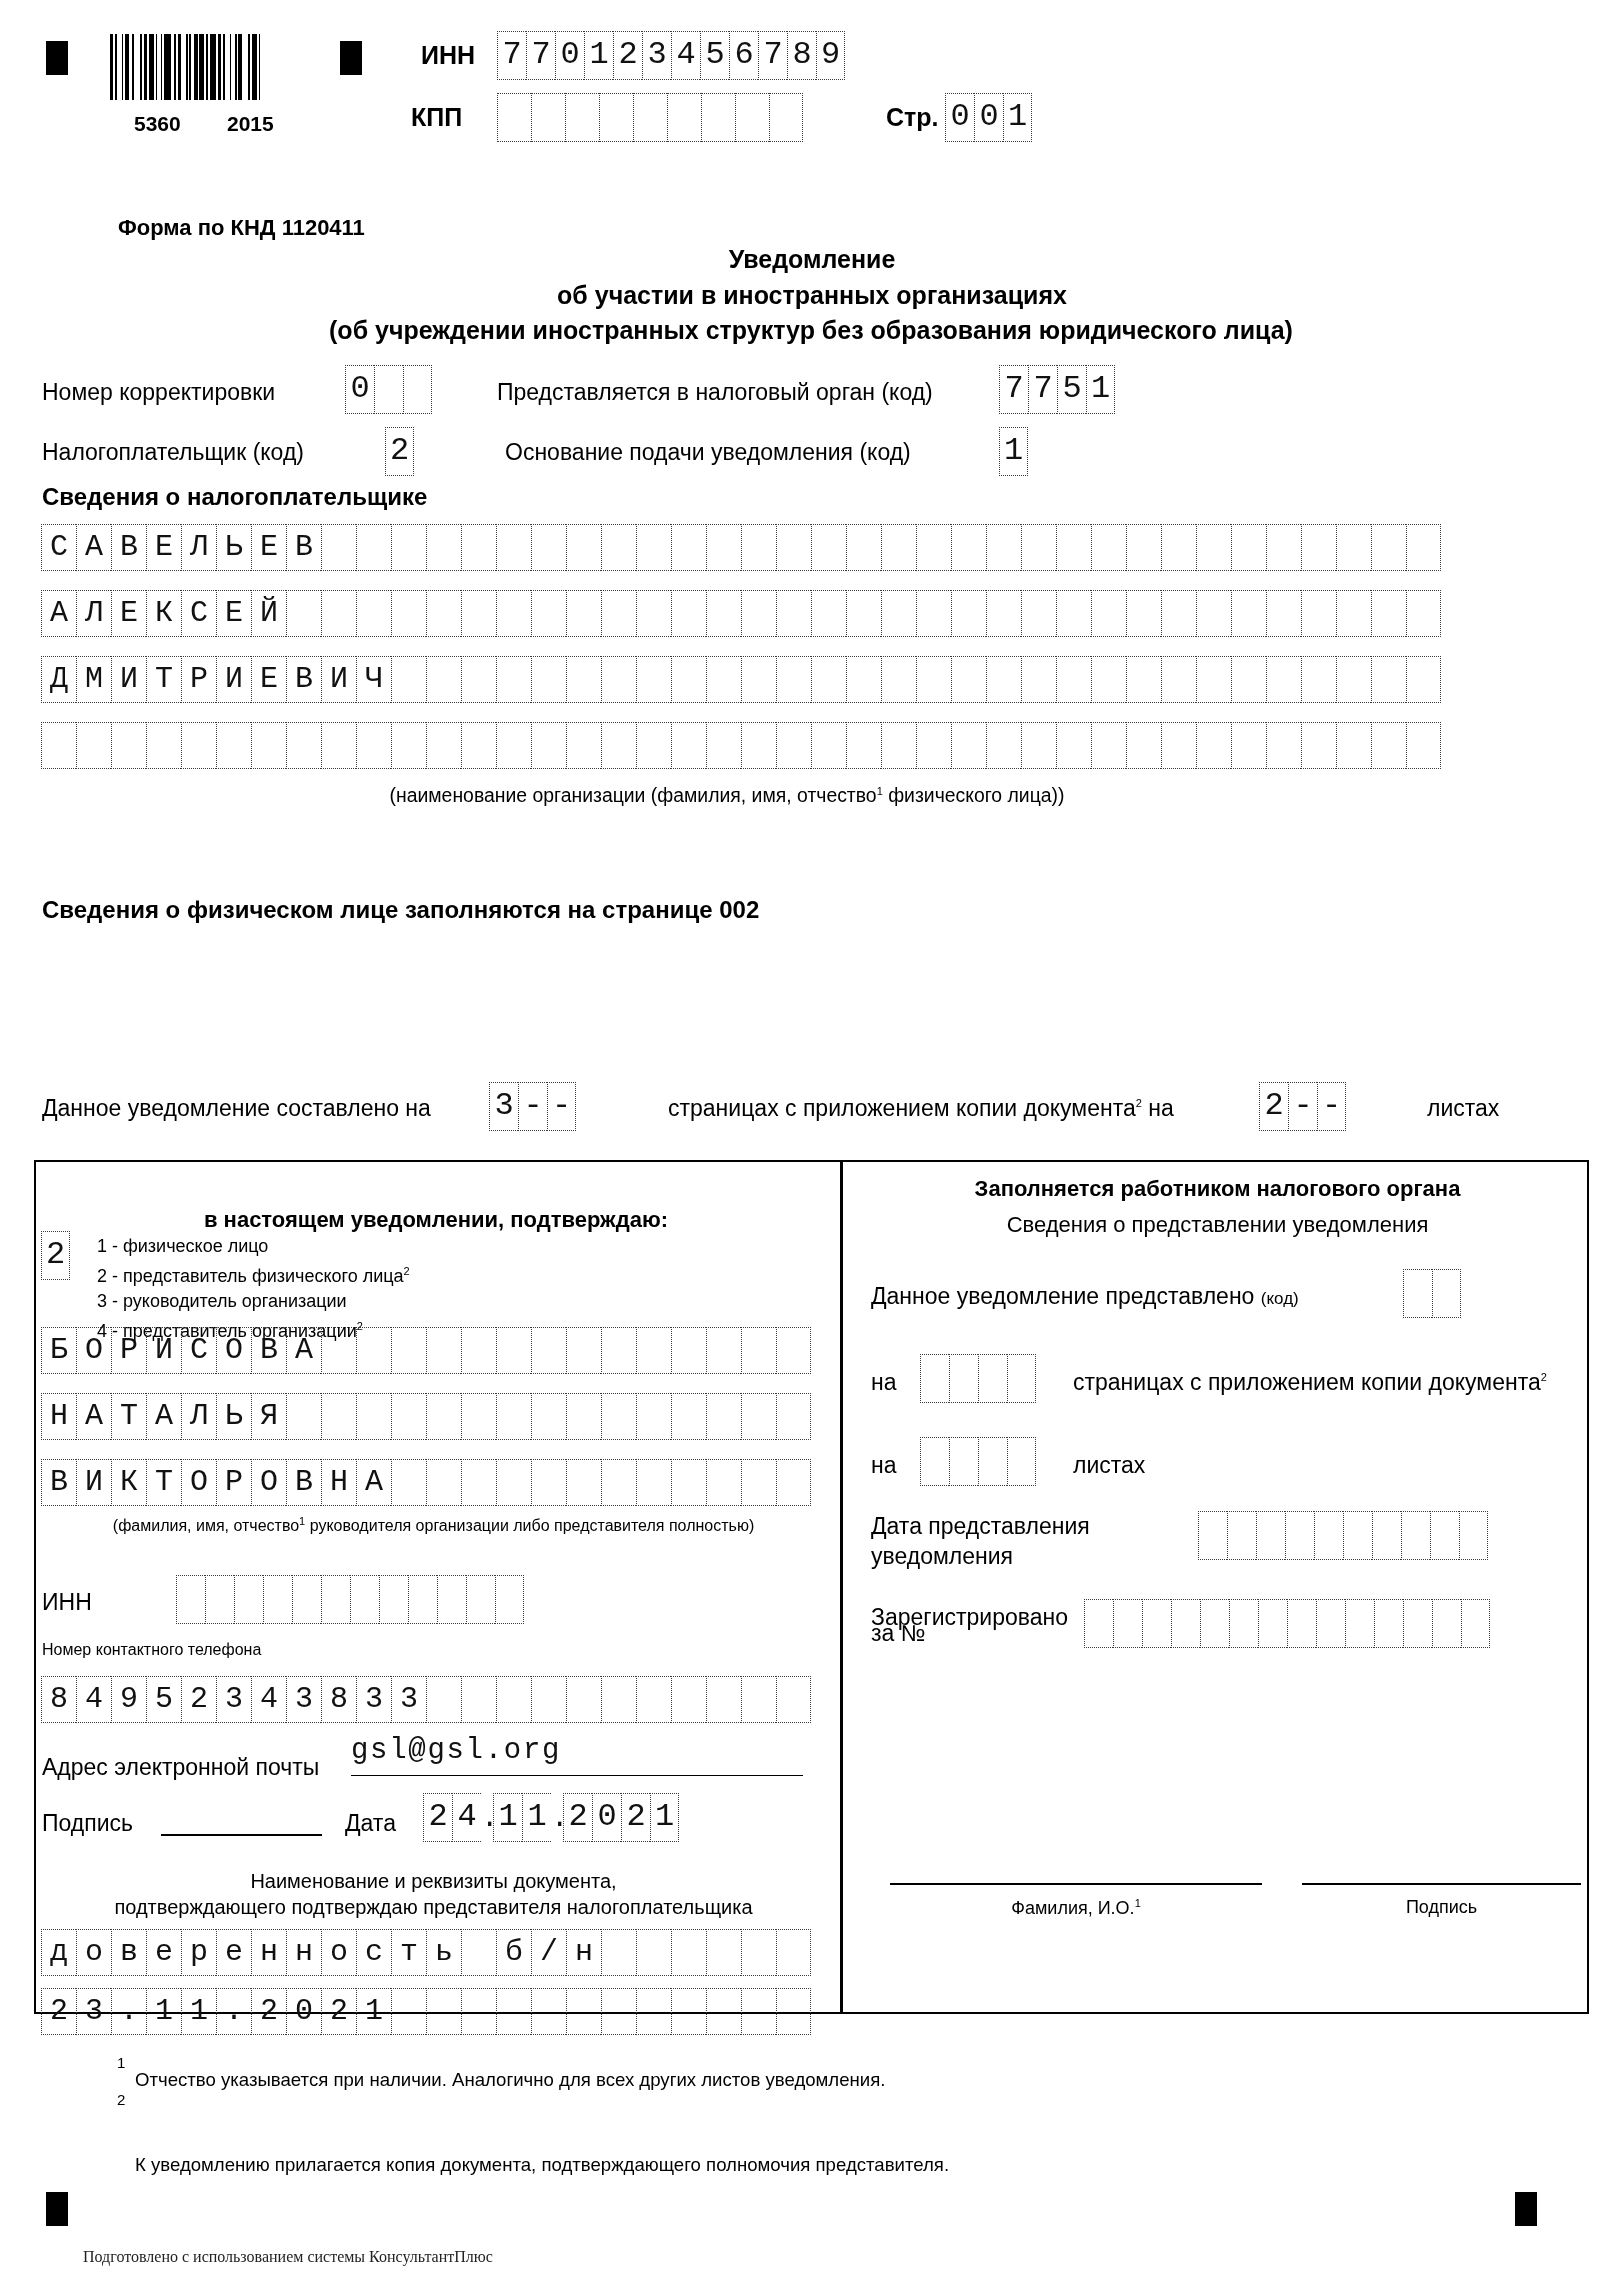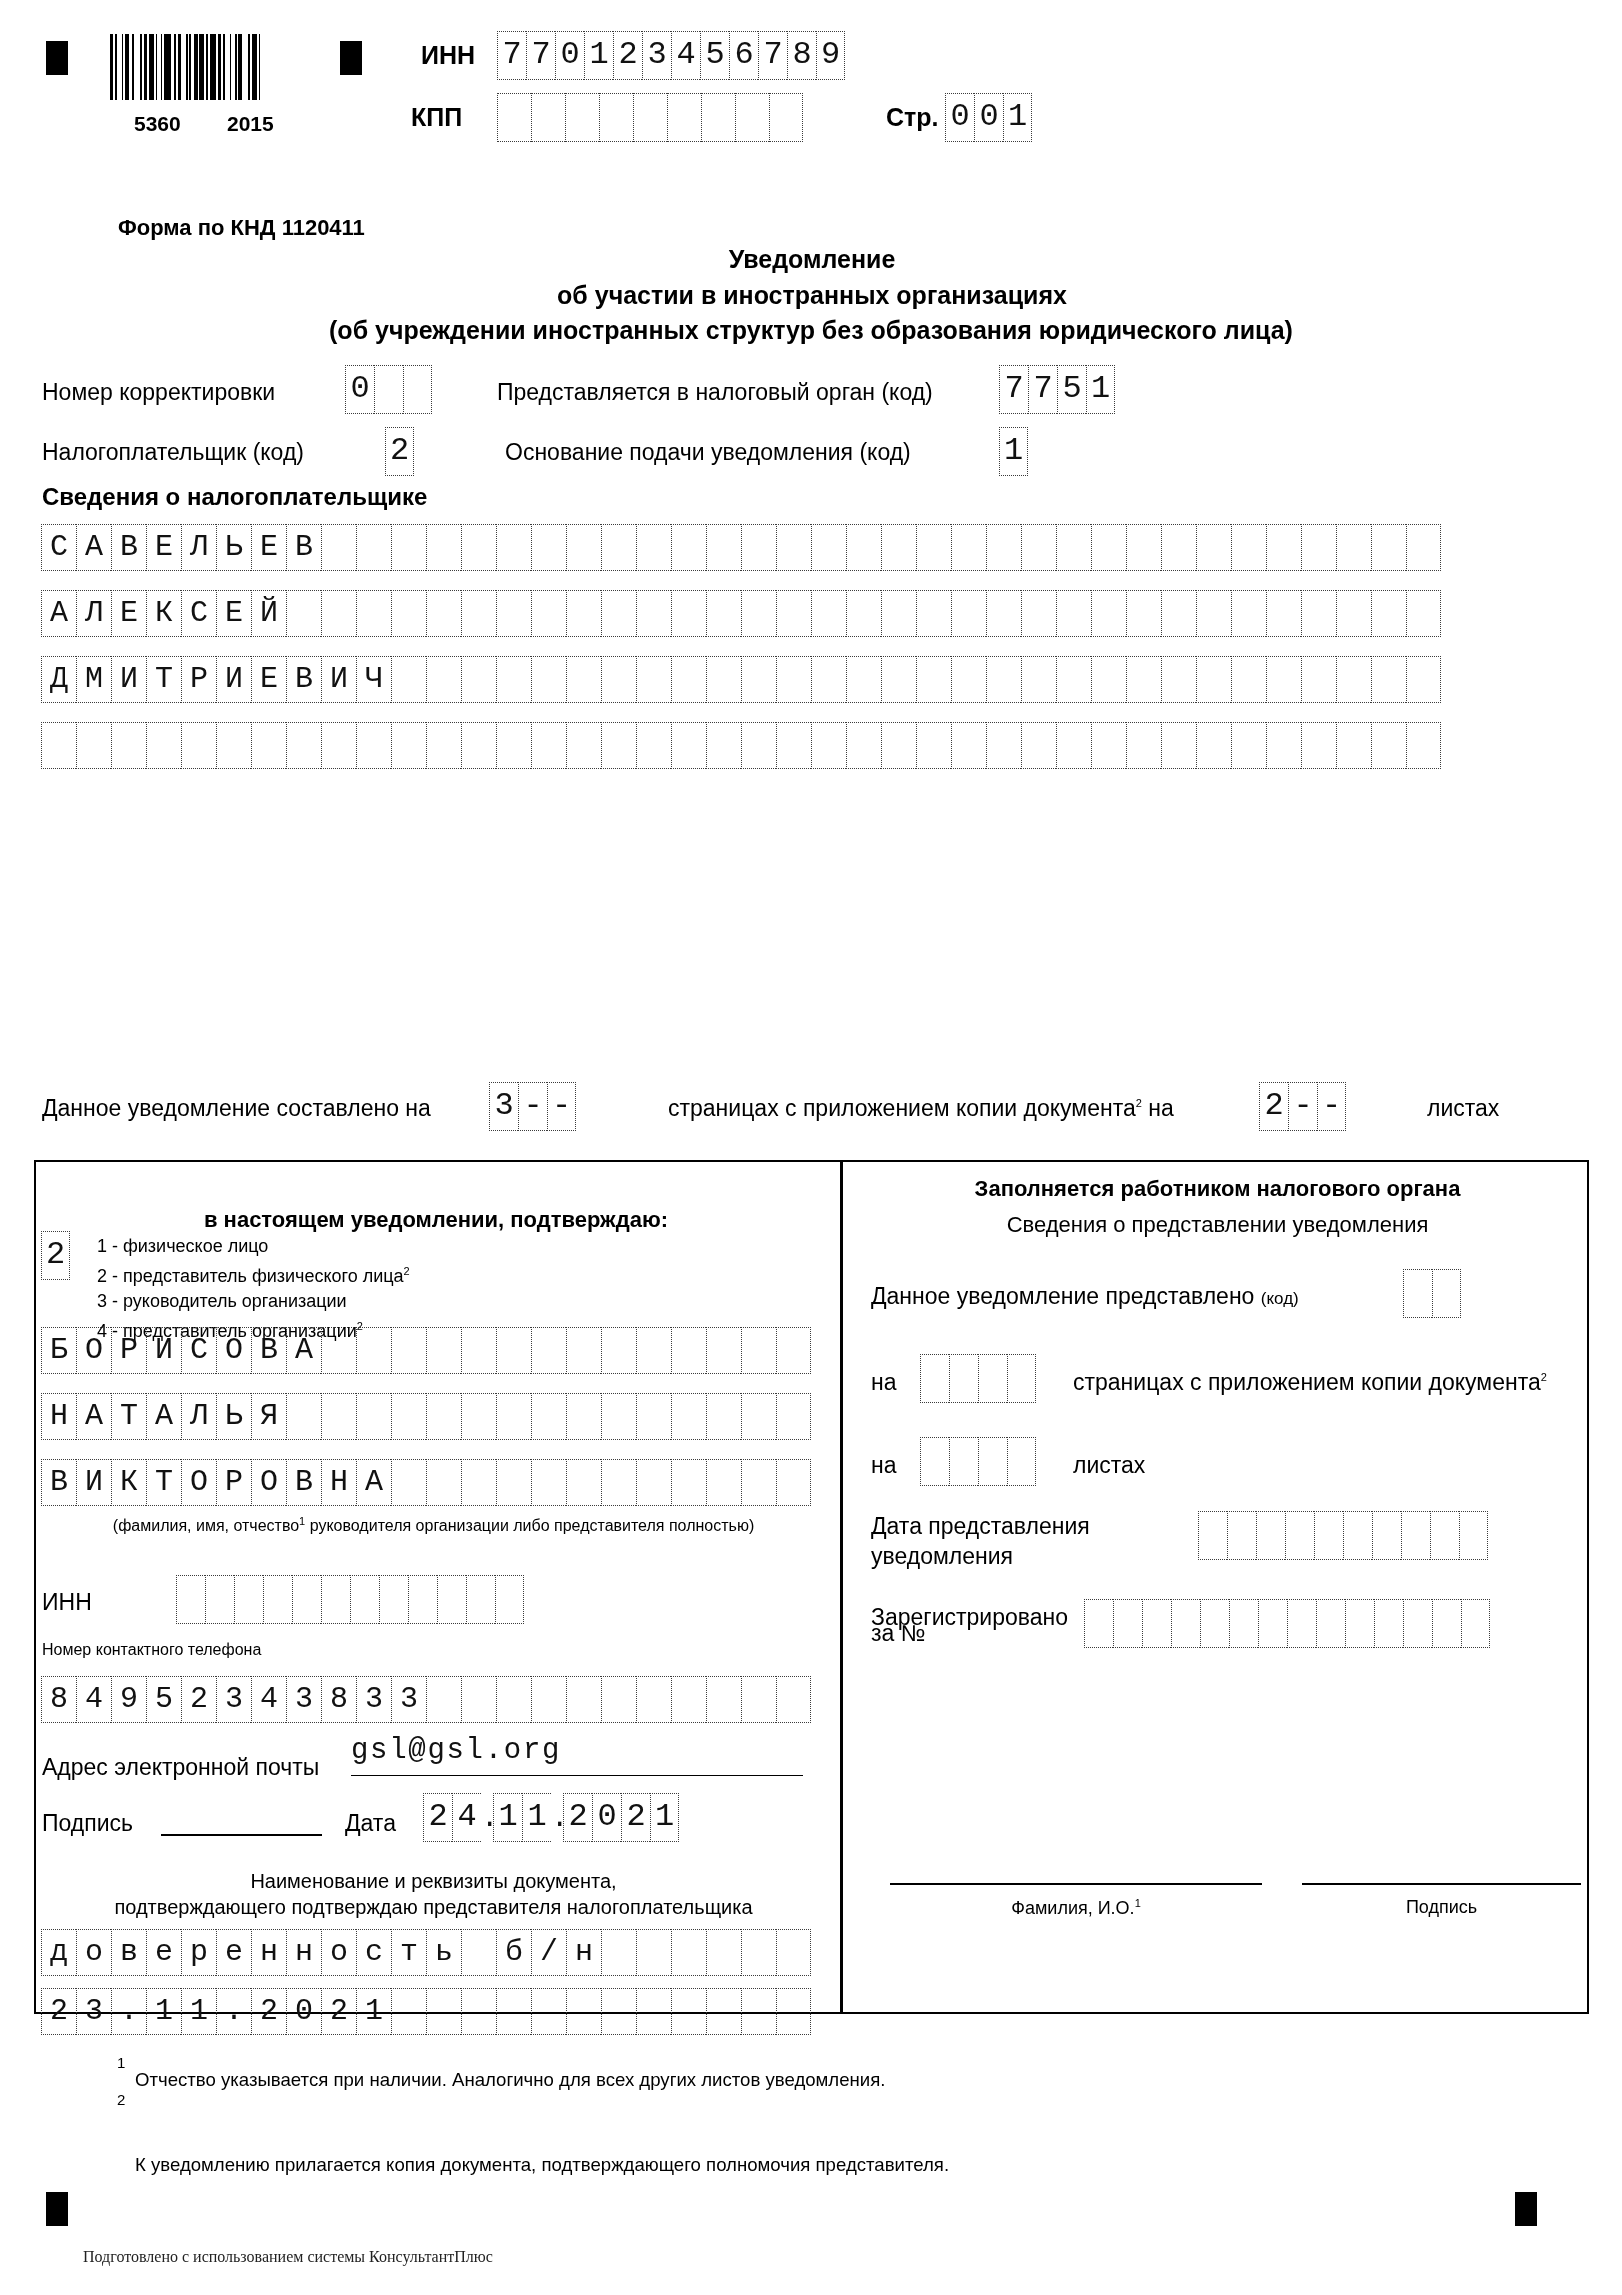--- a/index.html
+++ b/index.html
@@ -388,21 +388,26 @@
       <div class="c"></div>
       <div class="c"></div>
       <div class="c"></div>
       <div class="c"></div>
       <div class="c"></div>
       <div class="c"></div>
       <div class="c"></div>
       <div class="c"></div>
     </div>
 
-
+  <div class="abs ctr" style="left:169px; top:784px; width:1116px; font-size:19.4px;">
+    <span>(наименование организации (фамилия, имя, отчество</span><span class="sup">1</span>
+    <span>физического лица))</span>
+  </div>
+
+  <div class="abs" style="left:42px; top:896px; font-size:24px; font-weight:bold;">Сведения о физическом лице заполняются на странице 002</div>
 
   <div class="abs" style="left:42px; top:1095px; font-size:23px;">Данное уведомление составлено на</div>
   <div class="abs cells" id="pages-cells" style="left:489px; top:1082px;">
       <div class="cell big">3</div>
       <div class="cell big">-</div>
       <div class="cell big">-</div>
     </div>
   <div class="abs" style="left:668px; top:1095px; font-size:23px;">
     <span>страницах с приложением копии документа</span><span class="sup">2</span>
     <span>на</span>

